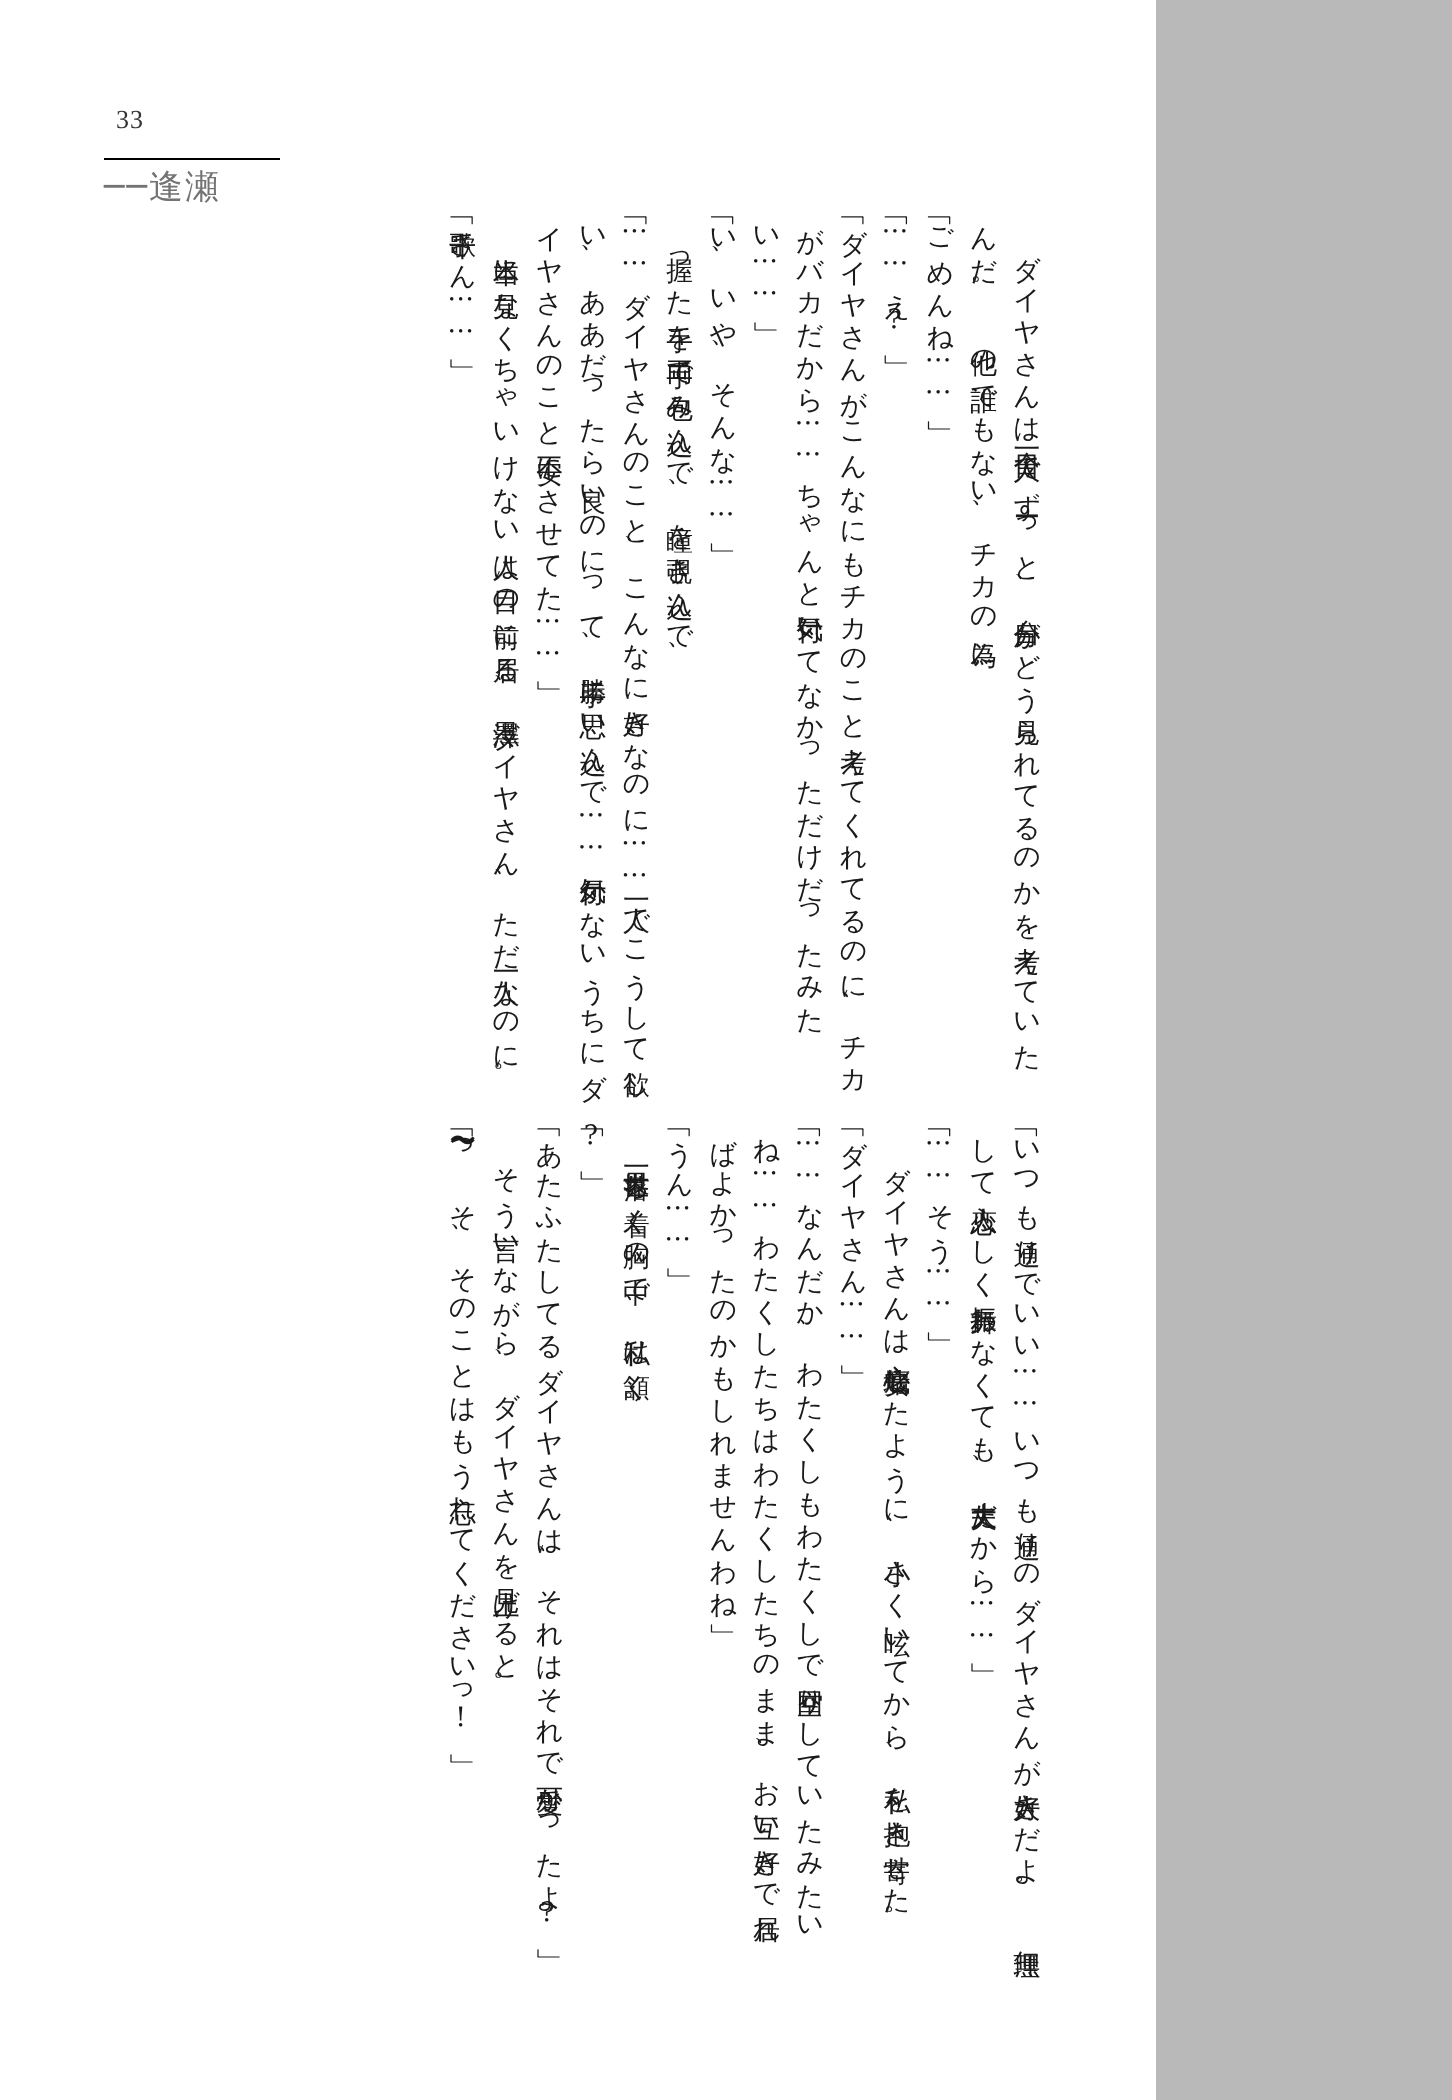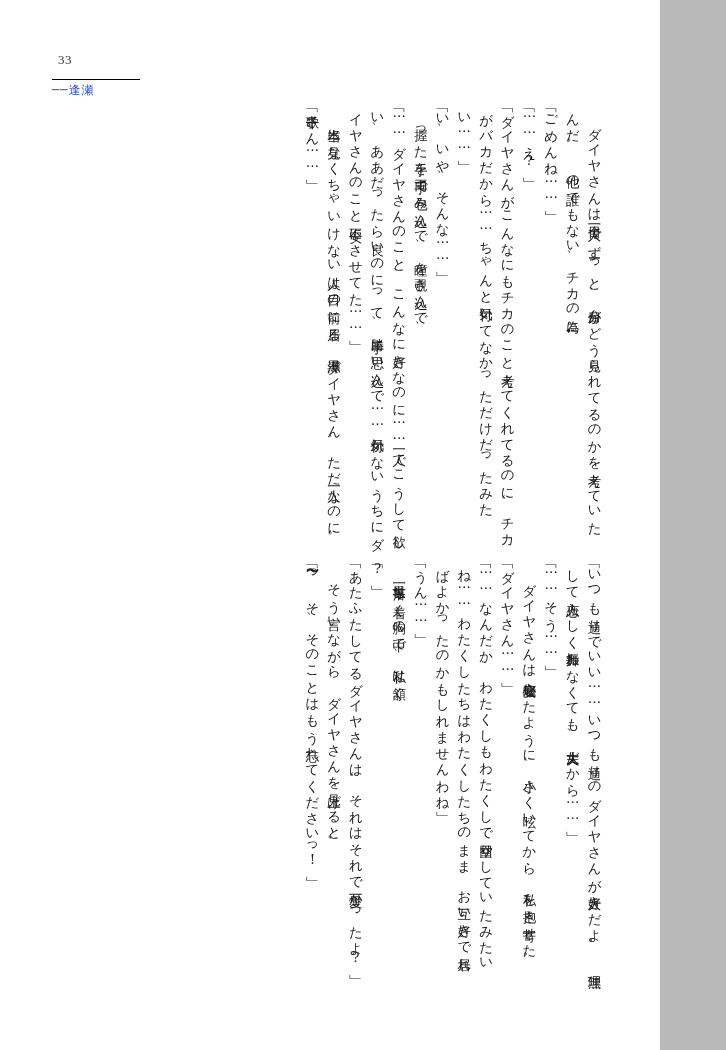--- a/index.html
+++ b/index.html
@@ -2,21 +2,21 @@
 <html><head>
 <meta charset="utf-8">
 <style>
   html, body {
     margin: 0;
     padding: 0;
     background: #b9b9b9;
   }
   .page {
     position: relative;
-    width: 660px;
+    width: 578px;
     height: 1050px;
     background: #ffffff;
     overflow: hidden;
     font-family: "DejaVu Serif", "Liberation Serif", serif;
     color: #1a1a1a;
   }
   .page-number {
     position: absolute;
     left: 58px;
     top: 52px;
@@ -30,23 +30,23 @@
     left: 52px;
     top: 79px;
     width: 88px;
     height: 1px;
     background: #000;
   }
   .running-head {
     position: absolute;
     left: 52px;
     top: 82px;
-    font-size: 12px;
+    font-size: 17px;
     writing-mode: horizontal-tb;
-    color: #1d4ed8;
+    color: #737373;
     letter-spacing: 1px;
   }
   
   .vtext {
     position: absolute;
     writing-mode: vertical-rl;
     text-orientation: upright;
     font-size: 13.4px;
     line-height: 1.62;
     letter-spacing: 0.9px;

